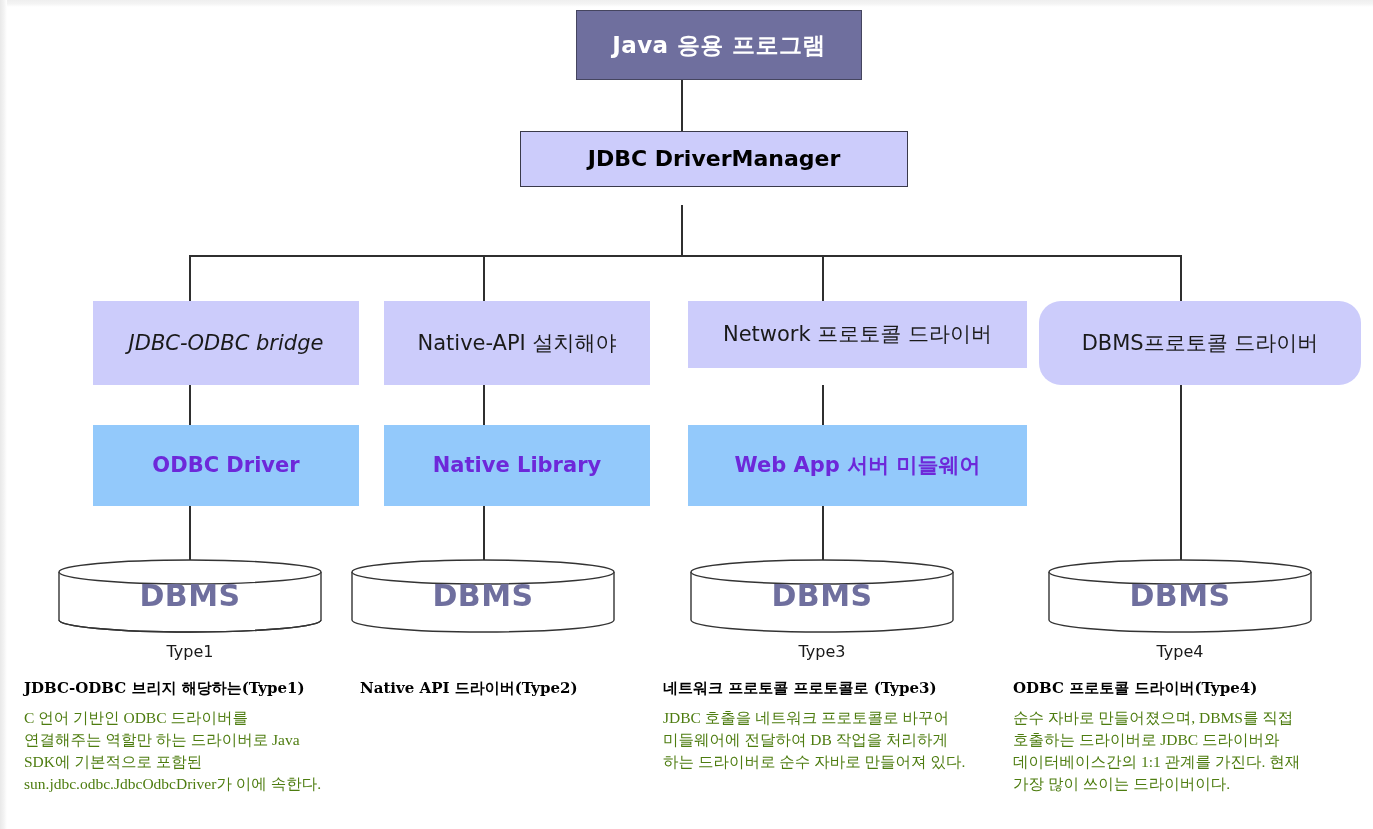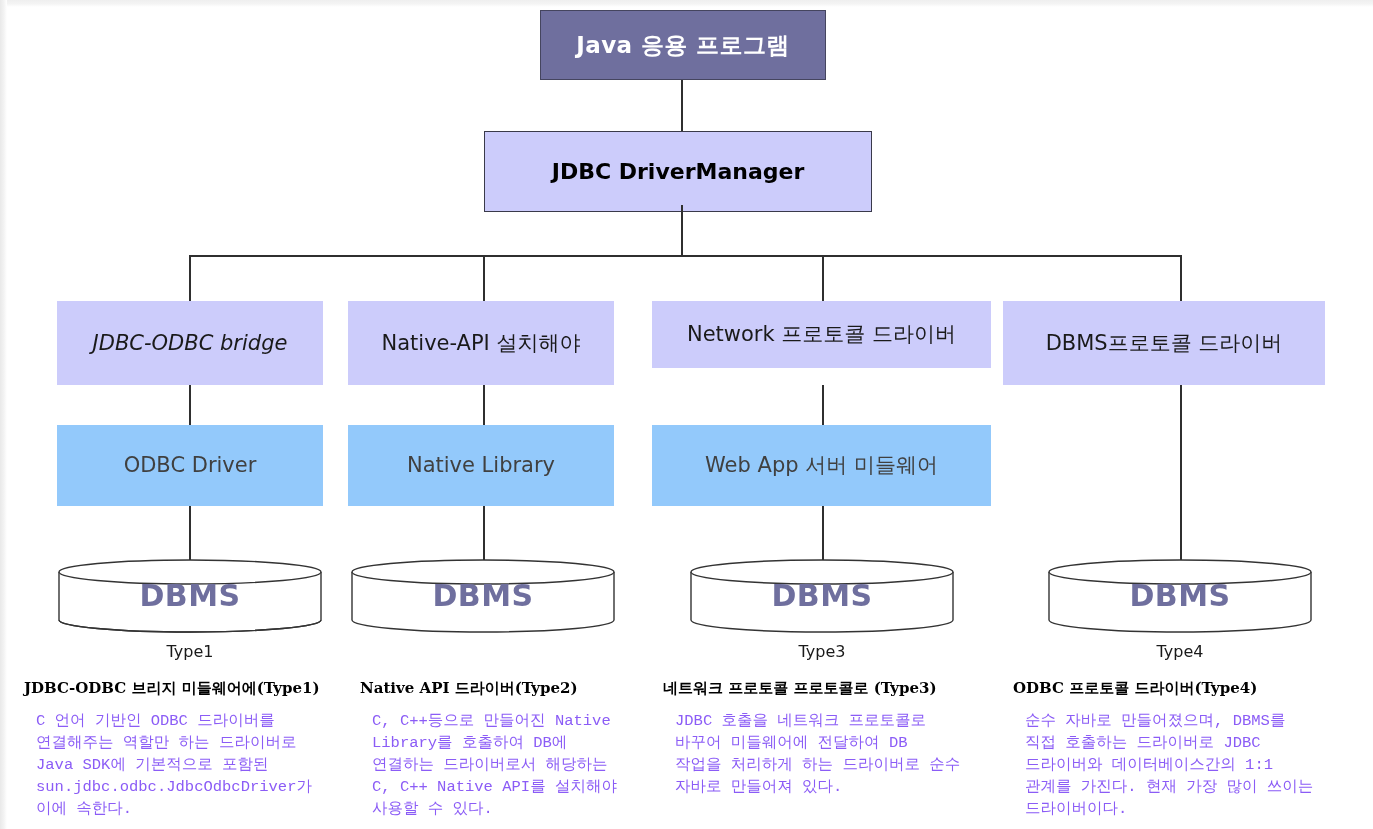--- a/index.html
+++ b/index.html
@@ -34,20 +34,21 @@
   }
 
   .node {
     position: absolute;
     box-sizing: border-box;
     display: flex;
     align-items: center;
     justify-content: center;
     text-align: right;
     line-height: 1.15;
+    margin-left: 36px;
   }
 
   
   .node-app {
     background: #6f6f9e;
     border: 1px solid #45455f;
     color: #ffffff;
     font-size: 23px;
     font-weight: bold;
     letter-spacing: 0.4px;
@@ -68,23 +69,23 @@
     border: none;
     color: #1a1a1a;
     font-size: 21px;
     font-weight: normal;
   }
 
   
   .node-middleware {
     background: #93c9fb;
     border: none;
-    color: #404040;
+    color: #6d28d9;
     font-size: 21px;
-    font-weight: normal;
+    font-weight: bold;
   }
 
   
   .conn-v {
     position: absolute;
     width: 0;
     border-left: 2px solid #2f2f2f;
   }
   .conn-h {
     position: absolute;
@@ -120,43 +121,43 @@
   }
   .desc-title {
     font-family: "DejaVu Serif", "Liberation Serif", serif;
     font-size: 15px;
     font-weight: bold;
     color: #000000;
     margin: 0 0 9px 0;
     white-space: nowrap;
   }
   .desc-body {
-    font-family: Liberation Mono, monospace;
+    font-family: Liberation Serif, serif;
     font-size: 15.5px;
-    color: #8b5cf6;
-    margin: 12px;
+    color: #4d7c0f;
+    margin: 0;
     line-height: 1.42;
     word-break: keep-all;
   }
 </style>
 </head>
 <body>
 
 <div id="page">
 
   <div id="page-edge-top"></div>
   <div id="page-edge-left"></div>
 
   <div class="node node-app" style="left:540px; top:10px; width:286px; height:70px;">
     <span><span style="font-weight: 900;">Java</span> 응용 프로그램</span>
   </div>
 
   <div class="conn-v" style="left:681px; top:80px; height:51px;"></div>
 
-  <div class="node node-manager" style="left:484px; top:131px; width:388px; height:81px;">
+  <div class="node node-manager" style="left:484px; top:131px; width:388px; height:56px;">
     <span>JDBC DriverManager</span>
   </div>
 
   <div class="conn-v" style="left:681px; top:205px; height:51px;"></div>
 
   <div class="conn-h" style="left:189px; top:255px; width:992px;"></div>
 
   <div class="conn-v" style="left:189px; top:255px; height:46px;"></div>
   <div class="conn-v" style="left:483px; top:255px; height:46px;"></div>
   <div class="conn-v" style="left:822px; top:255px; height:46px;"></div>
@@ -215,44 +216,43 @@
     <svg width="266" height="76" viewBox="0 0 266 76">
       <path d="M2,14 L2,62" fill="none" stroke="#333" stroke-width="1.4"></path>
       <path d="M264,14 L264,62" fill="none" stroke="#333" stroke-width="1.4"></path>
       <ellipse cx="133" cy="14" rx="131" ry="12" fill="#ffffff" stroke="#333" stroke-width="1.4"></ellipse>
       <path d="M2,62 A131,12 0 0 0 264,62" fill="#ffffff" stroke="#333" stroke-width="1.4"></path>
     </svg>
     <div class="cyl-label" style="top:20px;">DBMS</div>
   </div>
   <div class="type-label" style="left:689px; top:642px; width:266px;">Type3</div>
 
-  <div class="node node-driver" style="left:1003px; top:301px; width:322px; height:84px;">
+  <div class="node node-driver" style="left:1003px; top:301px; width:322px; height:84px;border-radius:22px;">
     <span>DBMS프로토콜 드라이버</span>
   </div>
   <div class="conn-v" style="left:1180px; top:385px; height:175px;"></div>
 
   <div class="cyl" style="left:1047px; top:558px; width:266px; height:76px;">
     <svg width="266" height="76" viewBox="0 0 266 76">
       <path d="M2,14 L2,62" fill="none" stroke="#333" stroke-width="1.4"></path>
       <path d="M264,14 L264,62" fill="none" stroke="#333" stroke-width="1.4"></path>
       <ellipse cx="133" cy="14" rx="131" ry="12" fill="#ffffff" stroke="#333" stroke-width="1.4"></ellipse>
       <path d="M2,62 A131,12 0 0 0 264,62" fill="#ffffff" stroke="#333" stroke-width="1.4"></path>
     </svg>
     <div class="cyl-label" style="top:20px;">DBMS</div>
   </div>
   <div class="type-label" style="left:1047px; top:642px; width:266px;">Type4</div>
 
   <div class="desc" style="left:24px; top:679px; width:300px;">
-    <p class="desc-title">JDBC-ODBC 브리지 미들웨어에(Type1)</p>
+    <p class="desc-title">JDBC-ODBC 브리지 해당하는(Type1)</p>
     <p class="desc-body">C 언어 기반인 ODBC 드라이버를 연결해주는 역할만 하는 드라이버로 Java SDK에 기본적으로 포함된 sun.jdbc.odbc.JdbcOdbcDriver가 이에 속한다.</p>
   </div>
 
   <div class="desc" style="left:360px; top:679px; width:280px;">
     <p class="desc-title">Native API 드라이버(Type2)</p>
-    <p class="desc-body">C, C++등으로 만들어진 Native Library를 호출하여 DB에 연결하는 드라이버로서 해당하는 C, C++ Native API를 설치해야 사용할 수 있다.</p>
   </div>
 
   <div class="desc" style="left:663px; top:679px; width:310px;">
     <p class="desc-title">네트워크 프로토콜 프로토콜로 (Type3)</p>
     <p class="desc-body">JDBC 호출을 네트워크 프로토콜로 바꾸어 미들웨어에 전달하여 DB 작업을 처리하게 하는 드라이버로 순수 자바로 만들어져 있다.</p>
   </div>
 
   <div class="desc" style="left:1013px; top:679px; width:315px;">
     <p class="desc-title">ODBC 프로토콜 드라이버(Type4)</p>
     <p class="desc-body">순수 자바로 만들어졌으며, DBMS를 직접 호출하는 드라이버로 JDBC 드라이버와 데이터베이스간의 1:1 관계를 가진다. 현재 가장 많이 쓰이는 드라이버이다.</p>

